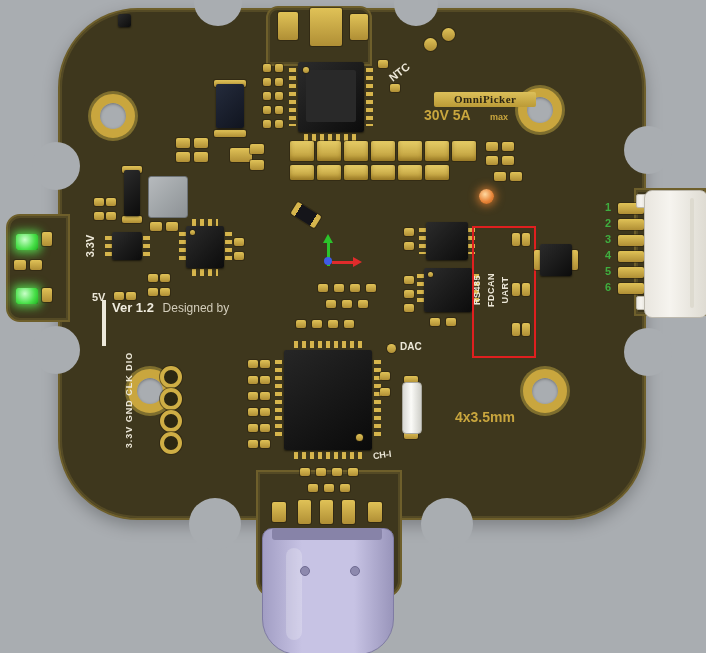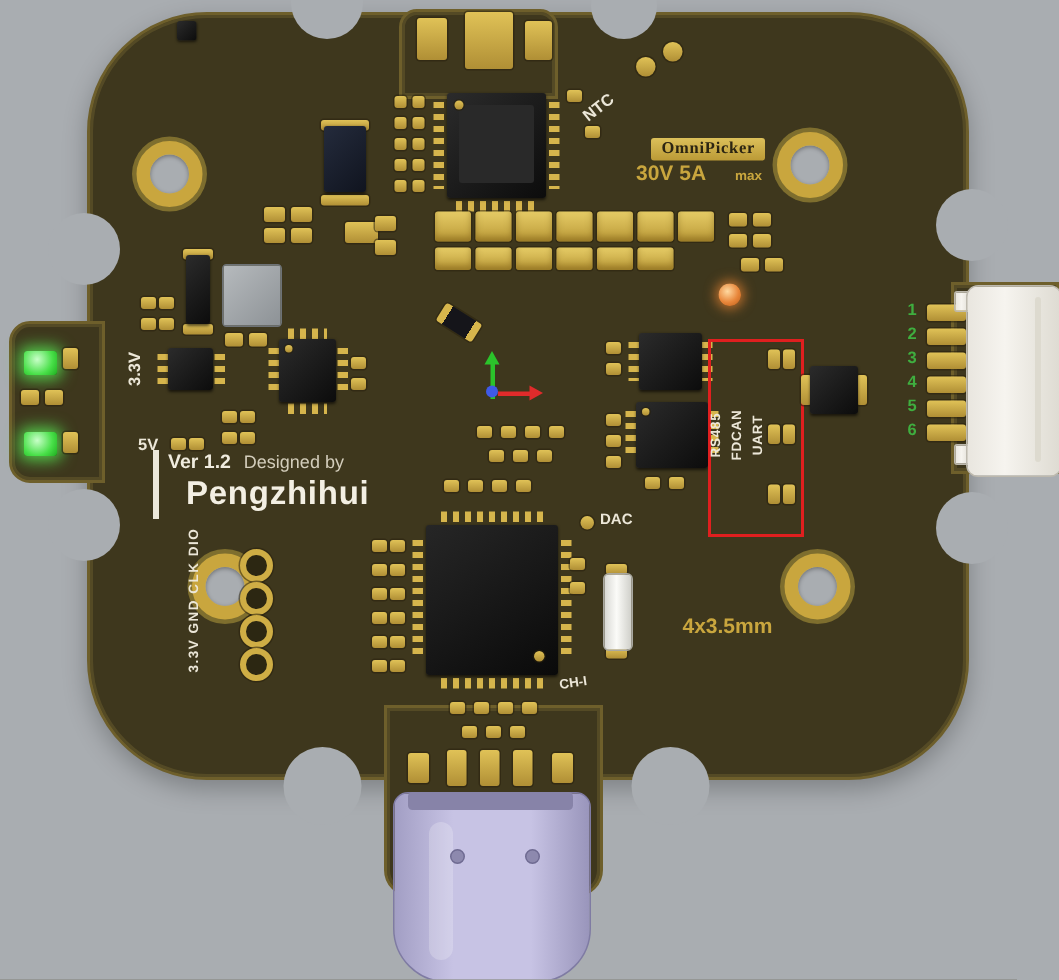--- a/index.html
+++ b/index.html
@@ -23,21 +23,21 @@
   .lbl{position:absolute;color:#ece7d8;white-space:nowrap;line-height:1.1;}
   .gold{color:#c9a63e;}
   .greennum{position:absolute;color:#3fae3f;font-weight:bold;font-size:11px;}
   .led{position:absolute;background:radial-gradient(circle at 40% 35%,#c8ffc8,#49e049 60%,#1fae1f);
        border-radius:2px;box-shadow:0 0 10px 3px rgba(90,255,90,.75);}
   .ledo{position:absolute;border-radius:50%;background:radial-gradient(circle at 40% 35%,#ffd9a0,#e8863a 55%,#b85c18);
         box-shadow:0 0 8px 2px rgba(230,130,50,.75);}
   .redbox{position:absolute;border:2px solid #e01f1f;}
   .badge{position:absolute;background:linear-gradient(180deg,#dcc05a,#bb9a36);color:#2c2512;
          font-family:"Liberation Serif",serif;font-weight:bold;font-size:11px;letter-spacing:.5px;
-         padding:1px 7px 2px;border-radius:2px;}
+         padding:1px 20px 2px;border-radius:2px;}
   .conn{position:absolute;background:linear-gradient(90deg,#e9e6df,#f6f4ef 40%,#dedbd2);
         border:1px solid #bdb9ae;border-radius:8px;}
   .usb{position:absolute;background:linear-gradient(90deg,#a29ec4,#c7c3e4 30%,#c7c3e4 70%,#9995bb);
        border:1px solid #7f7ba3;border-radius:10px 10px 36px 36px;}
   .metal{position:absolute;background:linear-gradient(135deg,#b6babd,#8d9296);border:1px solid #6d7276;border-radius:3px;}
   .xtal{position:absolute;background:linear-gradient(90deg,#d8d8d4,#fbfbf8 45%,#cfcfc9);border:1px solid #a9a8a0;border-radius:4px;}
   .bar{position:absolute;background:#ece8da;}
   .axline{position:absolute;}
 </style>
 </head>
@@ -161,21 +161,20 @@
   <div class="pad" style="left:148px;top:274px;width:10px;height:8px;"></div>
   <div class="pad" style="left:160px;top:274px;width:10px;height:8px;"></div>
   <div class="pad" style="left:148px;top:288px;width:10px;height:8px;"></div>
   <div class="pad" style="left:160px;top:288px;width:10px;height:8px;"></div>
 
   <div class="bar" style="left:102px;top:300px;width:4px;height:46px;"></div>
   <div class="lbl" style="left:112px;top:301px;font-size:13px;">
     <span style="font-weight:bold;color:#f0ecdf;text-align:right;">Ver 1.2</span>
     <span style="font-size:12px;color:#d3cdbb;margin-left:5px;">Designed by</span>
   </div>
-  <div class="lbl" style="left:124px;top:317px;font-weight:bold;font-size:22px;letter-spacing:.5px;color:#f3efe3;">Pengzhihui</div>
 
   <div style="position:absolute;left:292px;top:208px;width:28px;height:14px;border-radius:2px;transform:rotate(32deg);background:linear-gradient(90deg,#d6b54c 0 5px,#15151a 5px 23px,#d6b54c 23px);box-shadow:0 0 0 1px rgba(40,32,12,.5);"></div>
   <div class="axline" style="left:327px;top:242px;width:3px;height:24px;background:#2bc32b;"></div>
   <div class="axline" style="left:323px;top:234px;width:0;height:0;border-left:5px solid transparent;border-right:5px solid transparent;border-bottom:9px solid #2bc32b;"></div>
   <div class="axline" style="left:332px;top:261px;width:22px;height:3px;background:#e02b2b;"></div>
   <div class="axline" style="left:353px;top:257px;width:0;height:0;border-top:5px solid transparent;border-bottom:5px solid transparent;border-left:9px solid #e02b2b;"></div>
   <div class="axline rnd" style="left:324px;top:257px;width:8px;height:8px;background:#3f5ae8;border-radius:50%;"></div>
 
   <div class="pad" style="left:318px;top:284px;width:10px;height:8px;"></div>
   <div class="pad" style="left:334px;top:284px;width:10px;height:8px;"></div>

